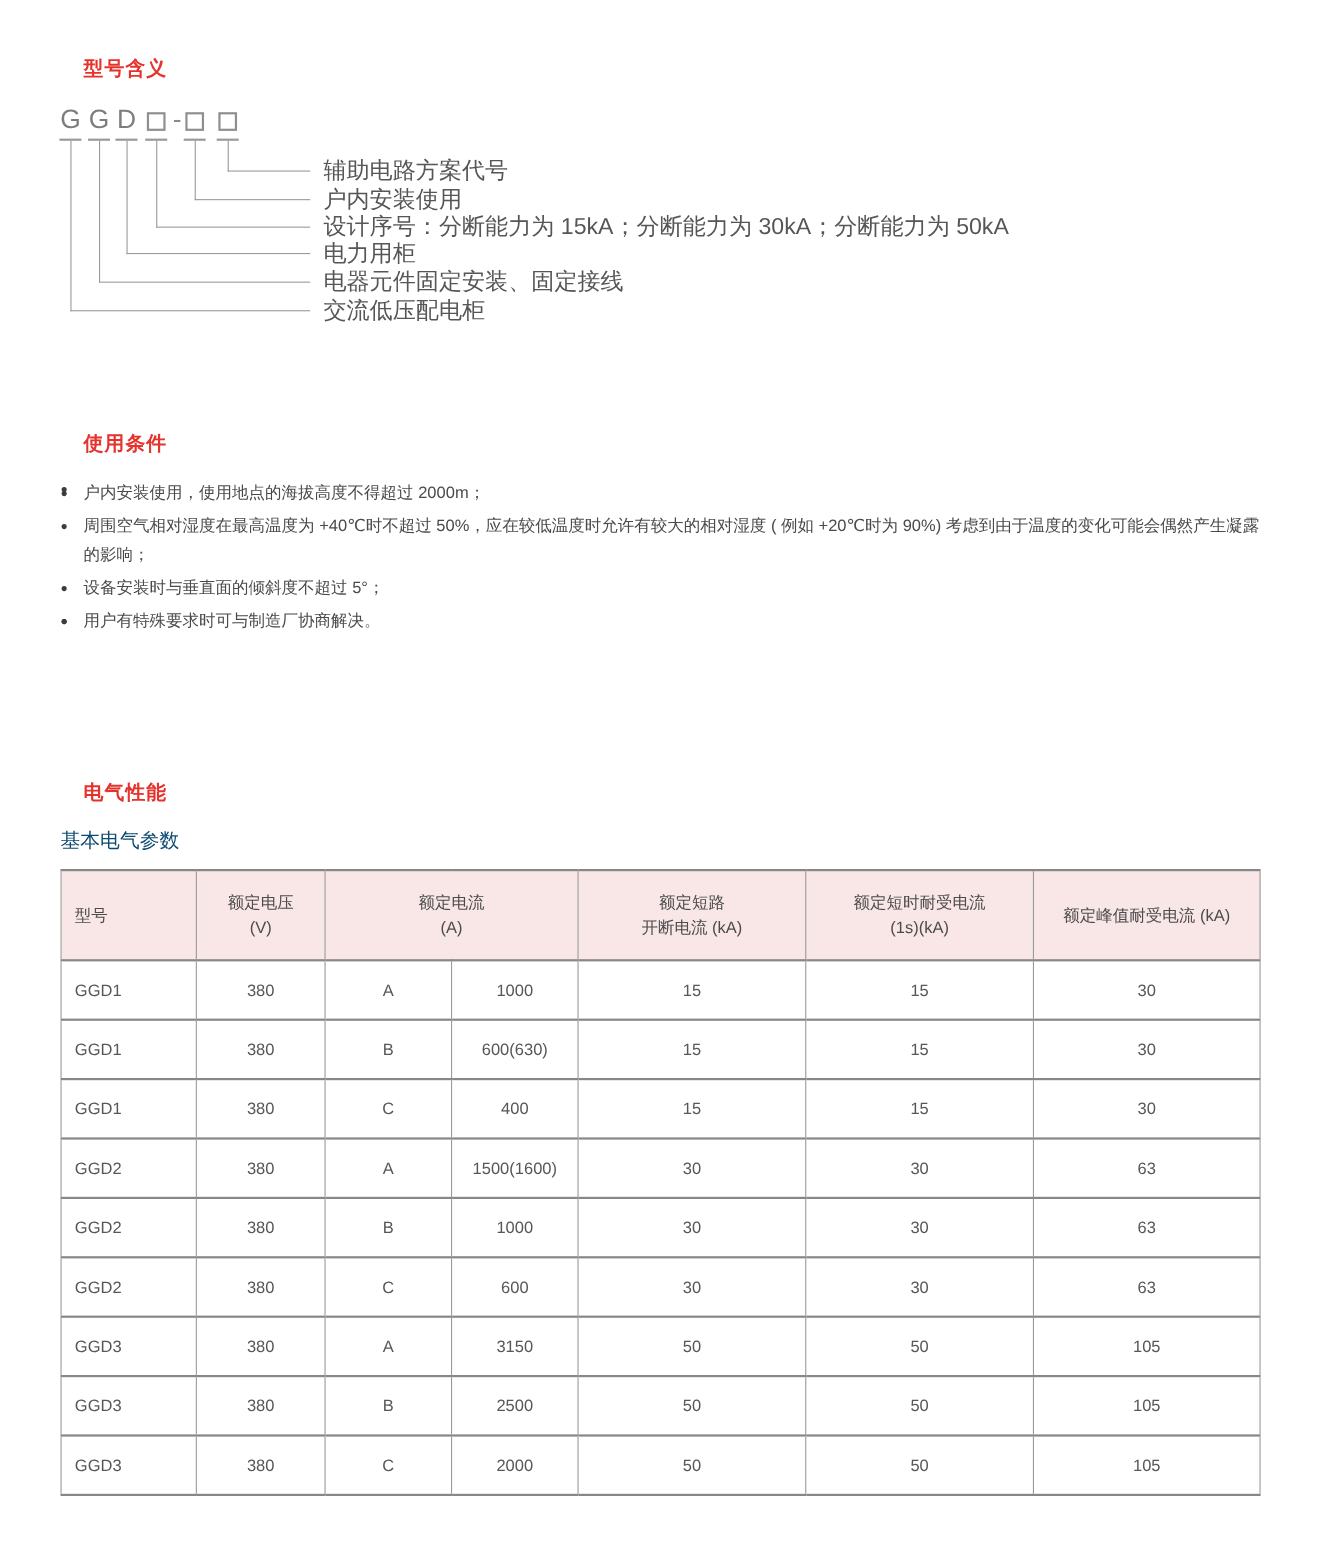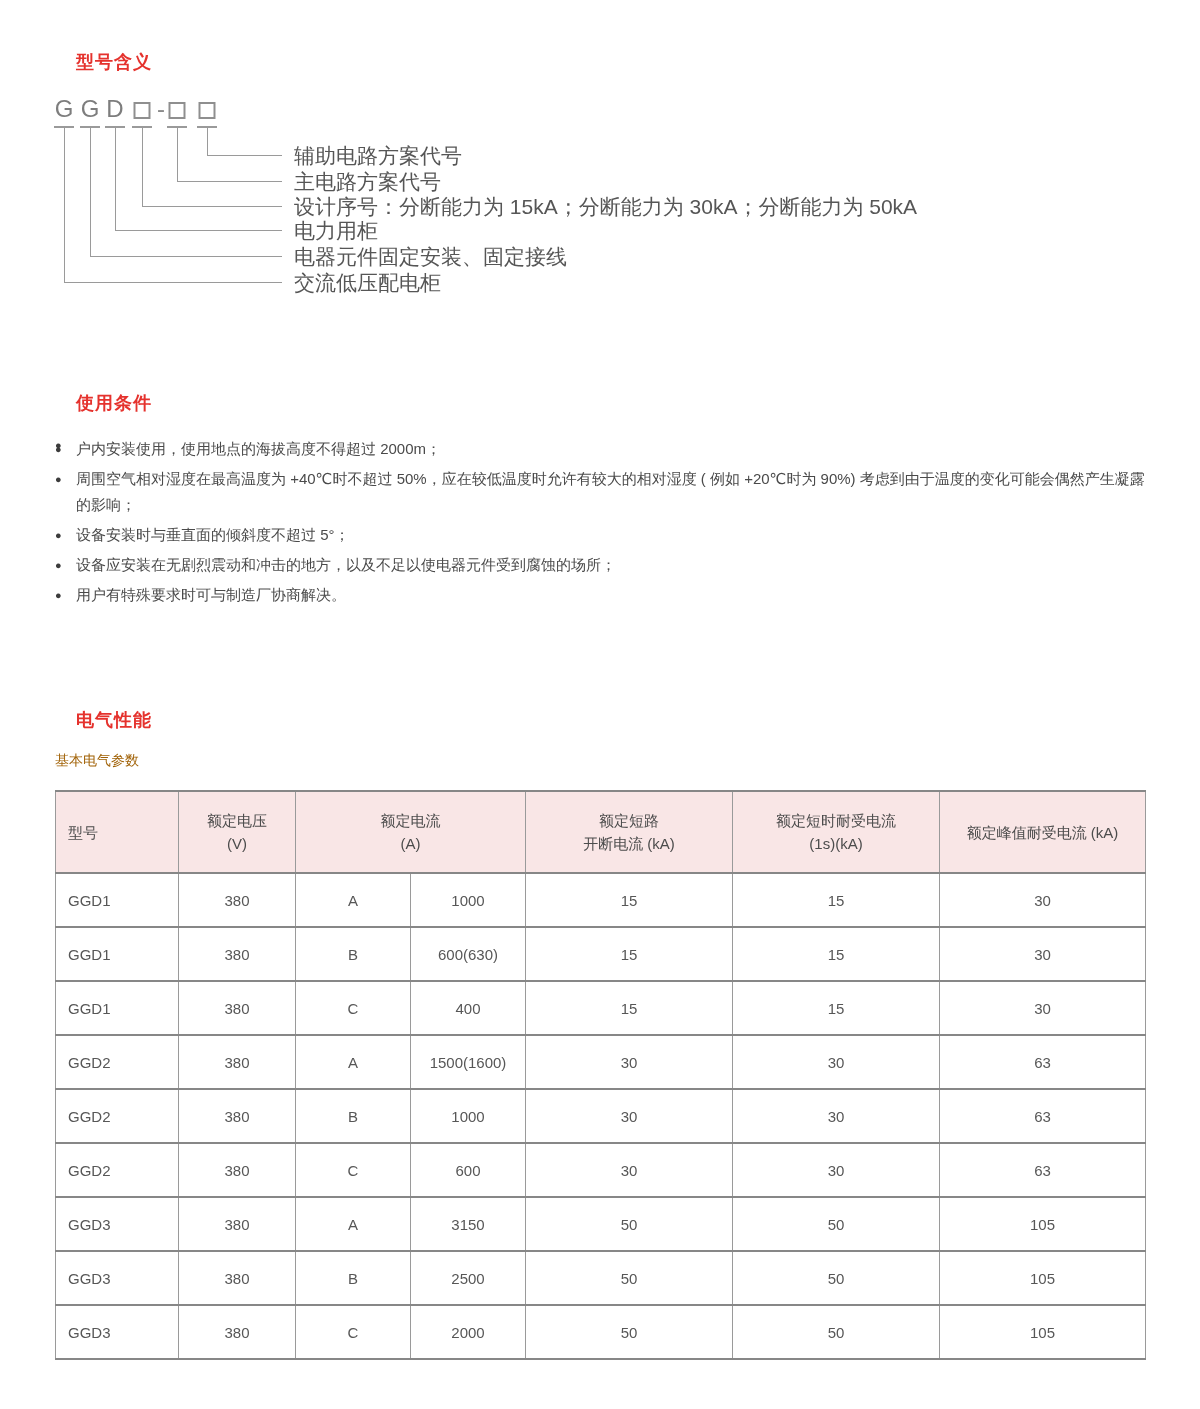--- a/index.html
+++ b/index.html
@@ -45,21 +45,21 @@
     position: relative; padding-left: 21px; margin-bottom: 4px;
     color: #4a4a4a; font-size: 15px; line-height: 26px;
   }
   .conditions li .bullet-icon {
     position: absolute; left: 0; top: 0; color: #3c3c3c; font-size: 11px; line-height: 26px;
   }
 
   
   .subtitle {
     position: absolute; left: 55px; top: 752px;
-    color: #a16207; font-size: 14px;
+    color: #0c4a6e; font-size: 18px;
   }
   table.params {
     position: absolute; left: 55px; top: 790px; width: 1090px;
     border-collapse: collapse; table-layout: fixed;
   }
   table.params th, table.params td {
     border: 1px solid #9a9a9a;
     border-top: 2px solid #878787; border-bottom: 2px solid #878787;
     text-align: center; vertical-align: middle;
   }
@@ -98,35 +98,35 @@
     <div class="tick" style="left:207px;"></div>
 
     <div class="connector" style="left:207px; width:75px;  height:28px;"></div>
     <div class="connector" style="left:177px; width:105px; height:54px;"></div>
     <div class="connector" style="left:142px; width:140px; height:79px;"></div>
     <div class="connector" style="left:115px; width:167px; height:103px;"></div>
     <div class="connector" style="left:90px;  width:192px; height:129px;"></div>
     <div class="connector" style="left:64px;  width:218px; height:155px;"></div>
 
     <div class="code-label" style="top:146px;">辅助电路方案代号</div>
-    <div class="code-label" style="top:172px;">主电路方案代号</div>
+    <div class="code-label" style="top:172px;">户内安装使用</div>
     <div class="code-label" style="top:197px;">设计序号：分断能力为 15kA；分断能力为 30kA；分断能力为 50kA</div>
     <div class="code-label" style="top:221px;">电力用柜</div>
     <div class="code-label" style="top:247px;">电器元件固定安装、固定接线</div>
     <div class="code-label" style="top:273px;">交流低压配电柜</div>
   </section>
 
   <section>
     <h2 class="red-heading" style="top:391px;">使用条件</h2>
     <ul class="conditions">
       <li><span class="bullet-icon">●</span></li>
       <li><span class="bullet-icon">●</span><span>户内安装使用，使用地点的海拔高度不得超过 2000m；</span></li>
       <li><span class="bullet-icon">●</span><span>周围空气相对湿度在最高温度为 +40℃时不超过 50%，应在较低温度时允许有较大的相对湿度 ( 例如 +20℃时为 90%) 考虑到由于温度的变化可能会偶然产生凝露的影响；</span></li>
       <li><span class="bullet-icon">●</span><span>设备安装时与垂直面的倾斜度不超过 5°；</span></li>
-      <li><span class="bullet-icon">●</span><span>设备应安装在无剧烈震动和冲击的地方，以及不足以使电器元件受到腐蚀的场所；</span></li>
+      <li><span class="bullet-icon">●</span></li>
       <li><span class="bullet-icon">●</span><span>用户有特殊要求时可与制造厂协商解决。</span></li>
     </ul>
   </section>
 
   <section>
     <h2 class="red-heading" style="top:708px;">电气性能</h2>
     <div class="subtitle">基本电气参数</div>
 
     <table class="params">
       <colgroup>

